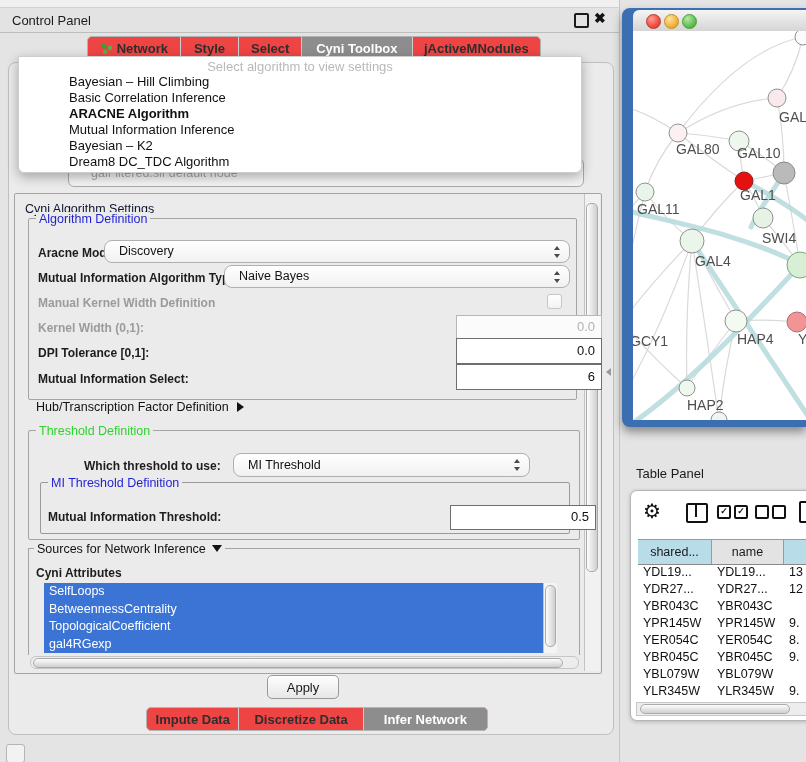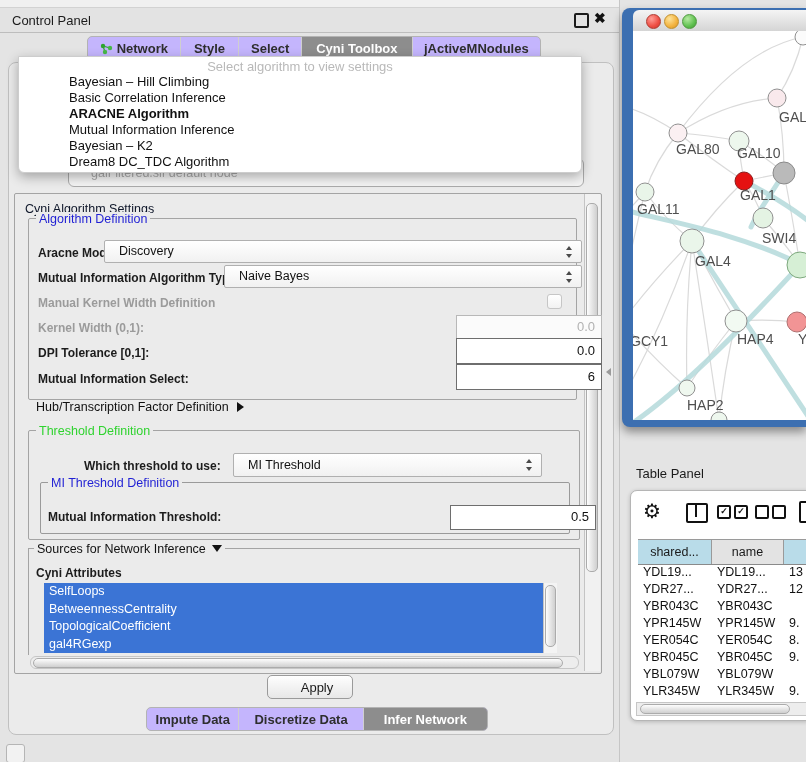--- a/index.html
+++ b/index.html
@@ -9,21 +9,21 @@
 
   
   #cp-strip{left:0;top:0;width:620px;height:7px;background:#f0f0f0;border-bottom:1px solid #d2d2d2;}
   #cp-titlebar{left:0;top:8px;width:620px;height:24px;background:#e3e3e3;border-bottom:1px solid #bdbdbd;}
   #cp-title{left:12px;top:13px;font-size:13px;color:#1b1b1b;}
   #cp-float{left:574px;top:13px;width:11px;height:11px;border:2px solid #1b1b1b;border-radius:2px;background:transparent;}
   #cp-close{left:594px;top:10px;font-size:14px;font-weight:bold;color:#111;}
   #cp-divline{left:619px;top:0;width:1px;height:762px;background:#c6c6c6;}
 
   
-  .seg-bar{display:flex;background:#c4b5fd;border:1px solid #b3b3b3;border-radius:5px;overflow:hidden;}
+  .seg-bar{display:flex;background:#ef4444;border:1px solid #b3b3b3;border-radius:5px;overflow:hidden;}
   .seg{display:flex;align-items:center;justify-content:center;font-size:13px;font-weight:600;color:#2e2e2e;border-left:1px solid #cfcfcf;white-space:nowrap;}
   .seg:first-child{border-left:none;}
   .seg.sel{background:#8d8d8d;color:#fff;}
   #top-tabs{left:87px;top:36px;width:452px;height:22px;}
   #bottom-tabs{left:146px;top:707px;width:340px;height:22px;}
 
   
   #cp-body{left:8px;top:62px;width:604px;height:671px;background:#ebebeb;border:1px solid #c0c0c0;border-radius:8px;}
 
   
@@ -38,21 +38,21 @@
 
   
   .grp{border:1px solid #a4a4a4;border-radius:2px;}
   .grp-title{position:absolute;font-size:12.5px;background:#ebebeb;padding:0 3px;white-space:nowrap;}
   .t-blue{color:#1f1fd4;}
   .t-green{color:#2fd32f;}
 
   .lbl{position:absolute;font-size:12px;font-weight:bold;color:#1c1c1c;white-space:nowrap;}
   .lbl.dis{color:#9b9b9b;}
 
-  .combo{position:absolute;background:linear-gradient(#ffffff,#f1f1f1);border:1px solid #b0b0b0;border-radius:2px;padding-left:12px;}
+  .combo{position:absolute;background:linear-gradient(#ffffff,#f1f1f1);border:1px solid #b0b0b0;border-radius:8px;}
   .combo .val{position:absolute;left:14px;top:3px;font-size:12.5px;color:#111;}
   .spin{position:absolute;right:8px;top:50%;width:7px;height:14px;margin-top:-7px;}
   .spin::before{content:"";position:absolute;left:0;top:1px;border-left:3.5px solid transparent;border-right:3.5px solid transparent;border-bottom:4px solid #4a4a4a;}
   .spin::after{content:"";position:absolute;left:0;bottom:1px;border-left:3.5px solid transparent;border-right:3.5px solid transparent;border-top:4px solid #4a4a4a;}
 
   .field{position:absolute;background:#fff;border:1px solid #6e6e6e;margin-left:32px;}
   .field .fv{position:absolute;right:6px;top:3px;font-size:13px;color:#111;}
   .field.dis{border:1px solid #b8b8b8;background:#fbfbfb;}
   .field.dis .fv{color:#b2b2b2;}
 
@@ -64,21 +64,21 @@
   
   .vtrack{position:absolute;background:#f1f1f1;border-left:1px solid #c4c4c4;}
   .vthumb{position:absolute;background:linear-gradient(90deg,#fdfdfd,#cfcfcf);border:1px solid #ababab;border-radius:5px;}
   .htrack{position:absolute;background:#ededed;border:1px solid #c6c6c6;border-radius:6px;}
   .hthumb{position:absolute;background:linear-gradient(#fdfdfd,#cfcfcf);border:1px solid #ababab;border-radius:5px;}
 
   
   #attr-list{left:44px;top:583px;width:512px;height:70px;background:#fff;overflow:hidden;}
   .attr-item{height:17.5px;line-height:17.5px;background:#3b74d5;color:#fff;font-size:12.5px;padding-left:5px;}
 
-  .btn{position:absolute;background:linear-gradient(#fefefe,#e7e7e7);border:1px solid #9a9a9a;border-radius:5px;font-size:13px;color:#1a1a1a;display:flex;align-items:center;justify-content:center;padding-left:14px;}
+  .btn{position:absolute;background:linear-gradient(#fefefe,#e7e7e7);border:1px solid #9a9a9a;border-radius:5px;font-size:13px;color:#1a1a1a;display:flex;align-items:center;justify-content:center;}
 
   
   #net-frame{left:622px;top:8px;width:184px;height:419px;background:#3c6fb1;border-radius:8px 0 0 8px;box-shadow:0 5px 10px rgba(0,0,0,.4);}
   #net-titlebar{left:633px;top:10px;width:173px;height:21px;background:linear-gradient(#f4f4f4,#d5d5d5);border-bottom:1px solid #a8a8a8;border-radius:6px 0 0 0;}
   .tl{position:absolute;top:4px;width:13px;height:13px;border-radius:50%;}
   #tl-red{left:13px;background:radial-gradient(circle at 35% 30%,#ff9d96,#ee4d42 60%,#c83a30);border:1px solid #b03a31;}
   #tl-yellow{left:31px;background:radial-gradient(circle at 35% 30%,#fde39a,#f3b23e 60%,#d19427);border:1px solid #c28f2c;}
   #tl-green{left:49px;background:radial-gradient(circle at 35% 30%,#b6eaa2,#5fc04f 60%,#459636);border:1px solid #4e9a3e;}
   #net-canvas{left:633px;top:31px;width:173px;height:389px;background:#fff;}
   .edge-thin{fill:none;stroke:#dadada;stroke-width:1.2;}

